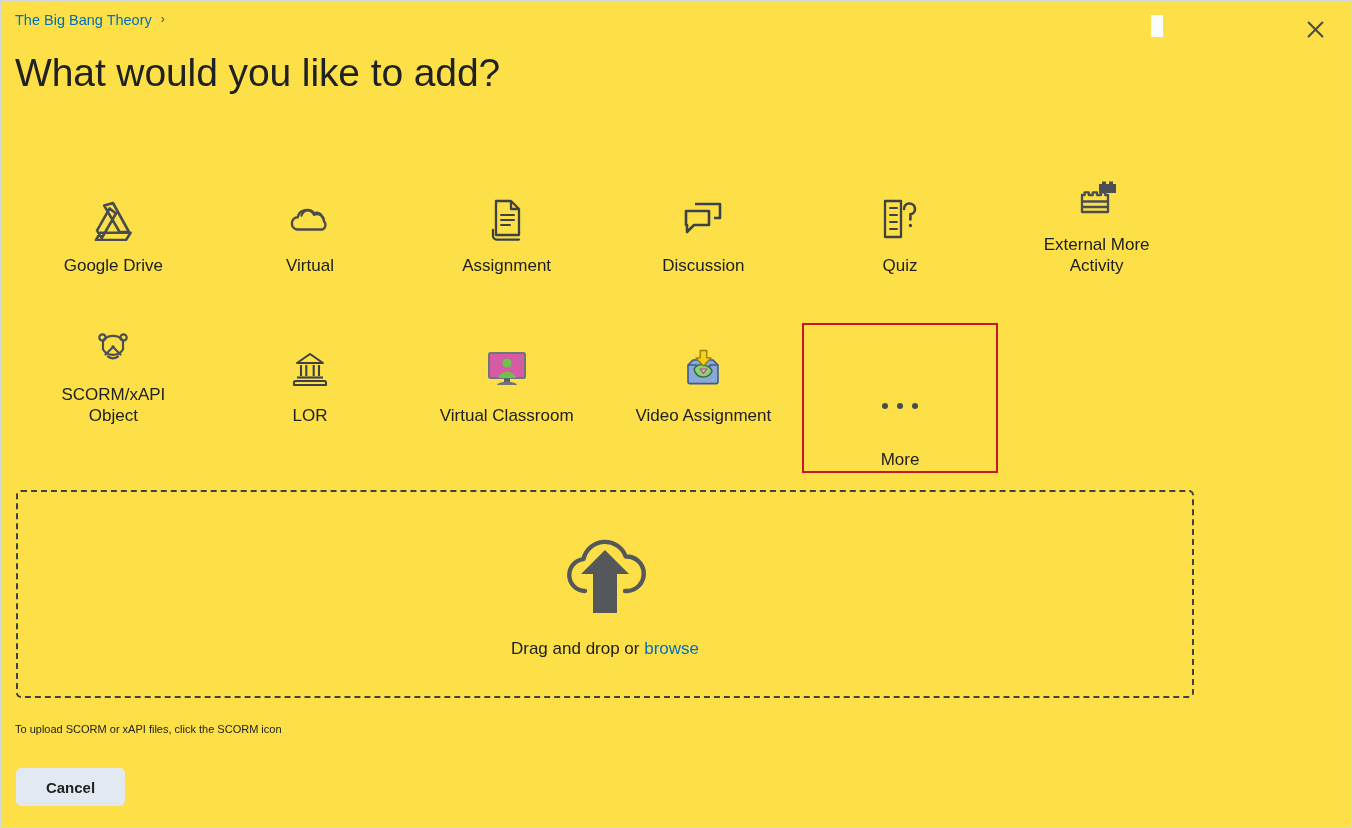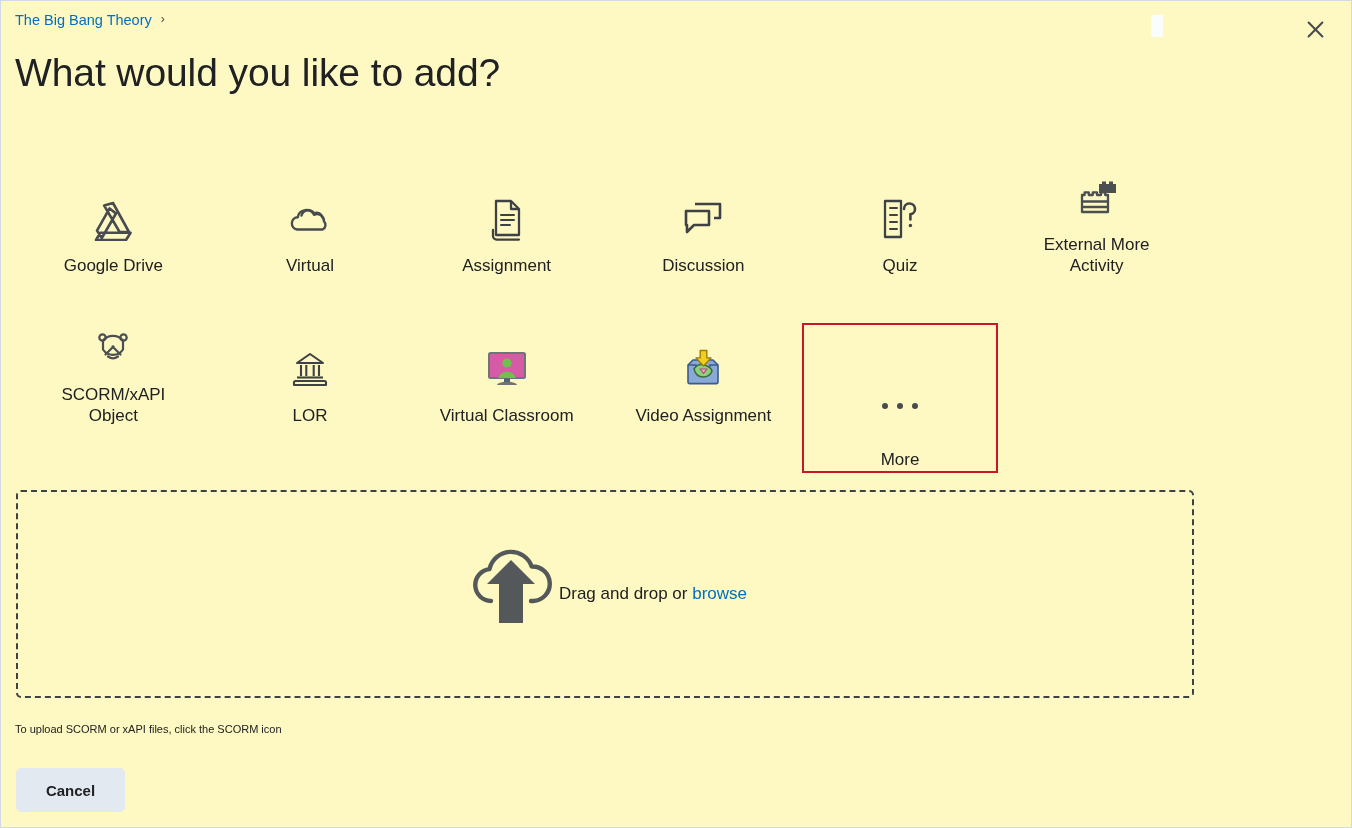--- a/index.html
+++ b/index.html
@@ -5,21 +5,21 @@
   * { box-sizing: border-box; margin: 0; padding: 0; }
   html, body {
     width: 1352px; height: 828px;
     background: #ffffff;
     font-family: "Liberation Sans", sans-serif;
     -webkit-font-smoothing: antialiased;
   }
   #dialog {
     position: relative;
     width: 1352px; height: 828px;
-    background: #fef9c3;
+    background: #fde047;
     border: 1px solid #d3d9e3;
     overflow: hidden;
   }
 
   
   .breadcrumb {
     position: absolute;
     left: 14px; top: 12px;
     display: flex; align-items: center; gap: 9px;
     font-size: 14.5px;
@@ -118,21 +118,21 @@
   }
 
   
   .dropzone {
     position: absolute;
     left: 15px; top: 489px;
     width: 1178px; height: 208px;
     border: 2px dashed #3f4245;
     border-radius: 5px;
     display: flex;
-    flex-direction: row;
+    flex-direction: column;
     align-items: center;
     justify-content: center;
     cursor: pointer;
   }
   .dropzone-icon { margin-bottom: 18px; }
   .dropzone-text {
     font-size: 17px;
     color: #202122;
   }
   .dropzone-text .browse-link {
@@ -144,21 +144,21 @@
   
   .footer-note {
     position: absolute;
     left: 14px; top: 722px;
     font-size: 11px;
     color: #202122;
   }
   .cancel-btn {
     position: absolute;
     left: 15px; top: 767px;
-    width: 109px; height: 44px;
+    width: 109px; height: 38px;
     background: #e3e9f1;
     border: 1px solid #e3e9f1;
     border-radius: 5px;
     font-family: inherit;
     font-size: 15px;
     font-weight: bold;
     color: #202122;
     cursor: pointer;
   }
 </style>

